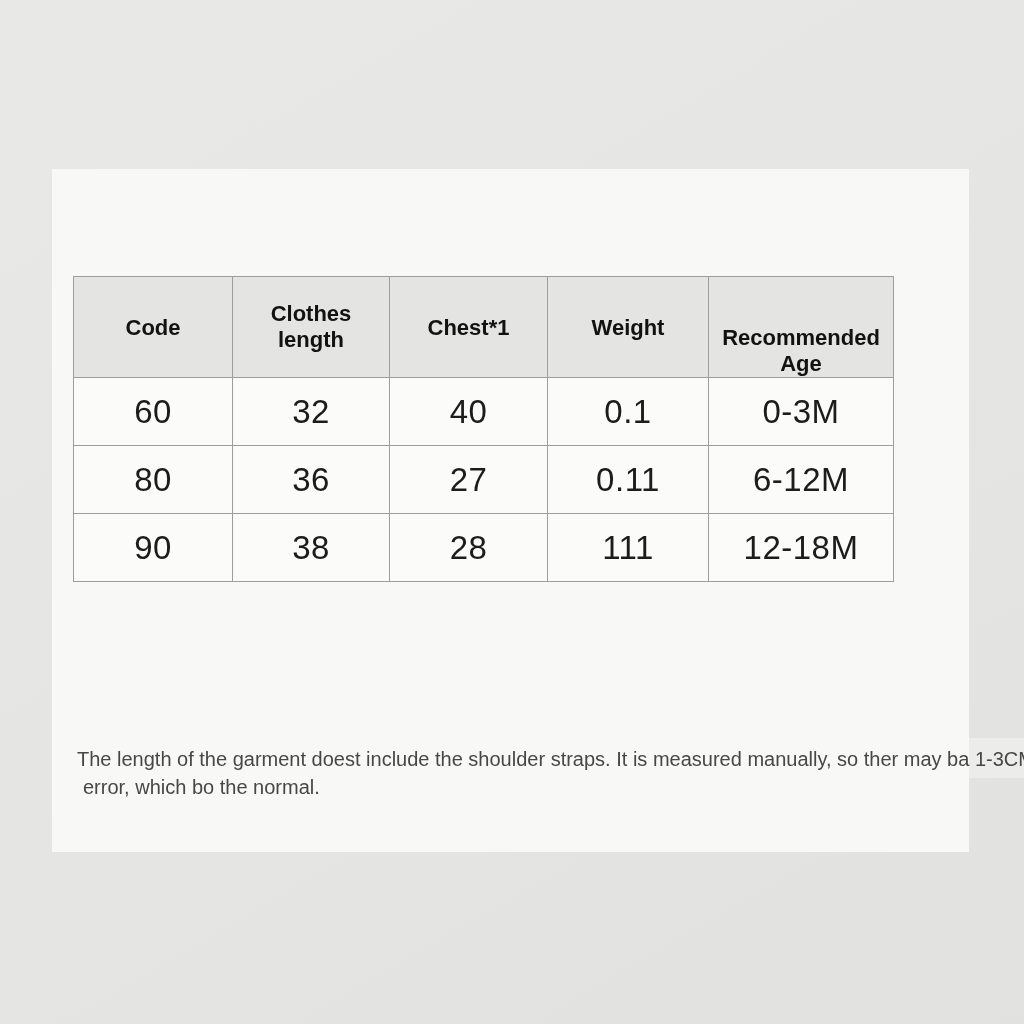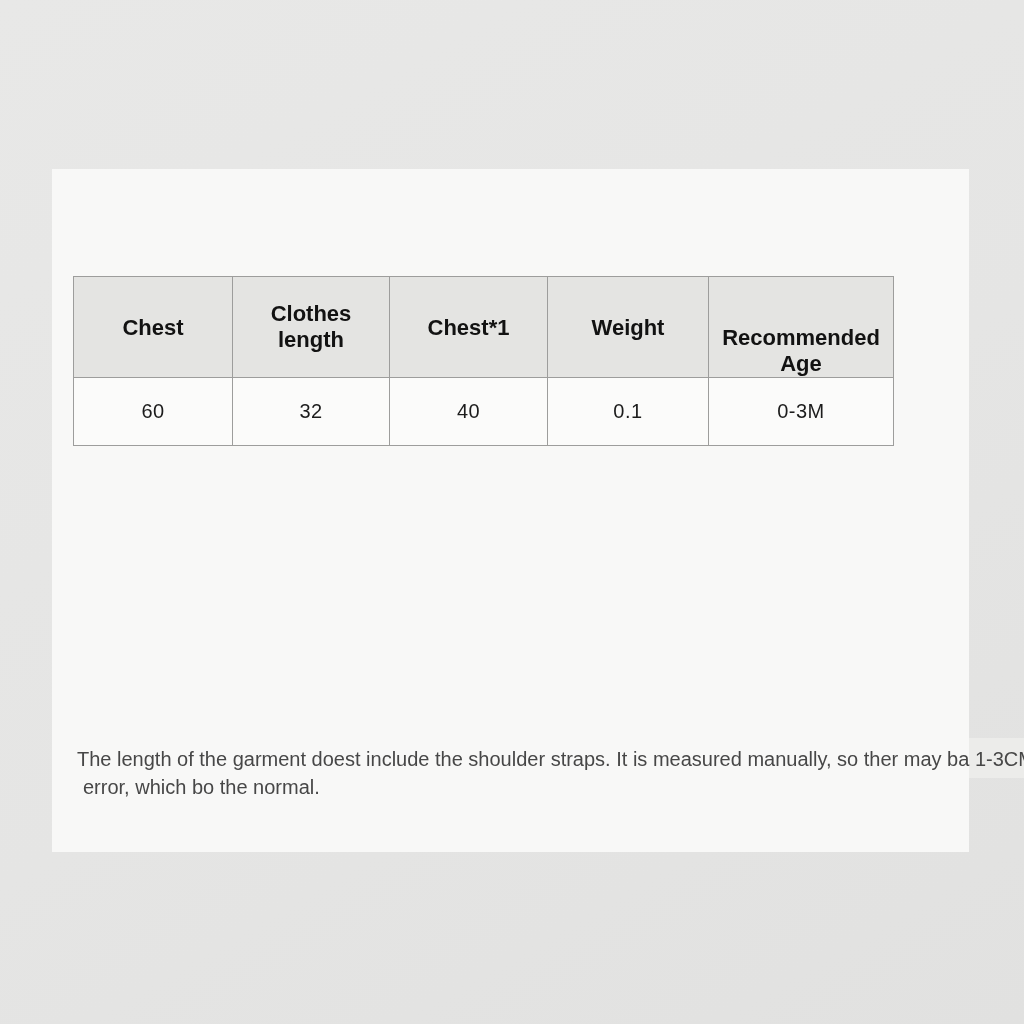--- a/index.html
+++ b/index.html
@@ -52,21 +52,21 @@
     background: #e4e4e2;
     color: #121212;
     font-size: 22px;
     font-weight: bold;
     line-height: 26px;
   }
   table.size-table td {
     height: 67px;
     background: #fbfbfa;
     color: #1c1c1c;
-    font-size: 20px;
+    font-size: 33px;
     font-weight: normal;
     letter-spacing: 0.5px;
   }
   th .hdr-inner {
     display: inline-block;
     vertical-align: middle;
   }
   th .hdr-narrow { max-width: 100px; }
   th .hdr-wide   { max-width: 170px; margin-top: 48px; }
   .note {
@@ -95,35 +95,49 @@
     <table class="size-table">
       <colgroup>
         <col style="width:159px">
         <col style="width:157px">
         <col style="width:158px">
         <col style="width:161px">
         <col style="width:185px">
       </colgroup>
       <thead>
         <tr>
-          <th><span class="hdr-inner">Chest</span></th>
+          <th><span class="hdr-inner">Code</span></th>
           <th><span class="hdr-inner hdr-narrow">Clothes length</span></th>
           <th><span class="hdr-inner">Chest*1</span></th>
           <th><span class="hdr-inner">Weight</span></th>
           <th><span class="hdr-inner hdr-wide">Recommended Age</span></th>
         </tr>
       </thead>
       <tbody>
         <tr>
           <td>60</td>
           <td>32</td>
           <td>40</td>
           <td>0.1</td>
           <td>0-3M</td>
         </tr>
+        <tr>
+          <td>80</td>
+          <td>36</td>
+          <td>27</td>
+          <td>0.11</td>
+          <td>6-12M</td>
+        </tr>
+        <tr>
+          <td>90</td>
+          <td>38</td>
+          <td>28</td>
+          <td>111</td>
+          <td>12-18M</td>
+        </tr>
       </tbody>
     </table>
 
     <div class="note">
       <div class="note-line-1">The length of the garment doest include the shoulder straps. It is measured manually, so ther may ba 1-3CM</div>
       <div class="note-line-2">error, which bo the normal.</div>
     </div>
 
   </div>
 </div>

